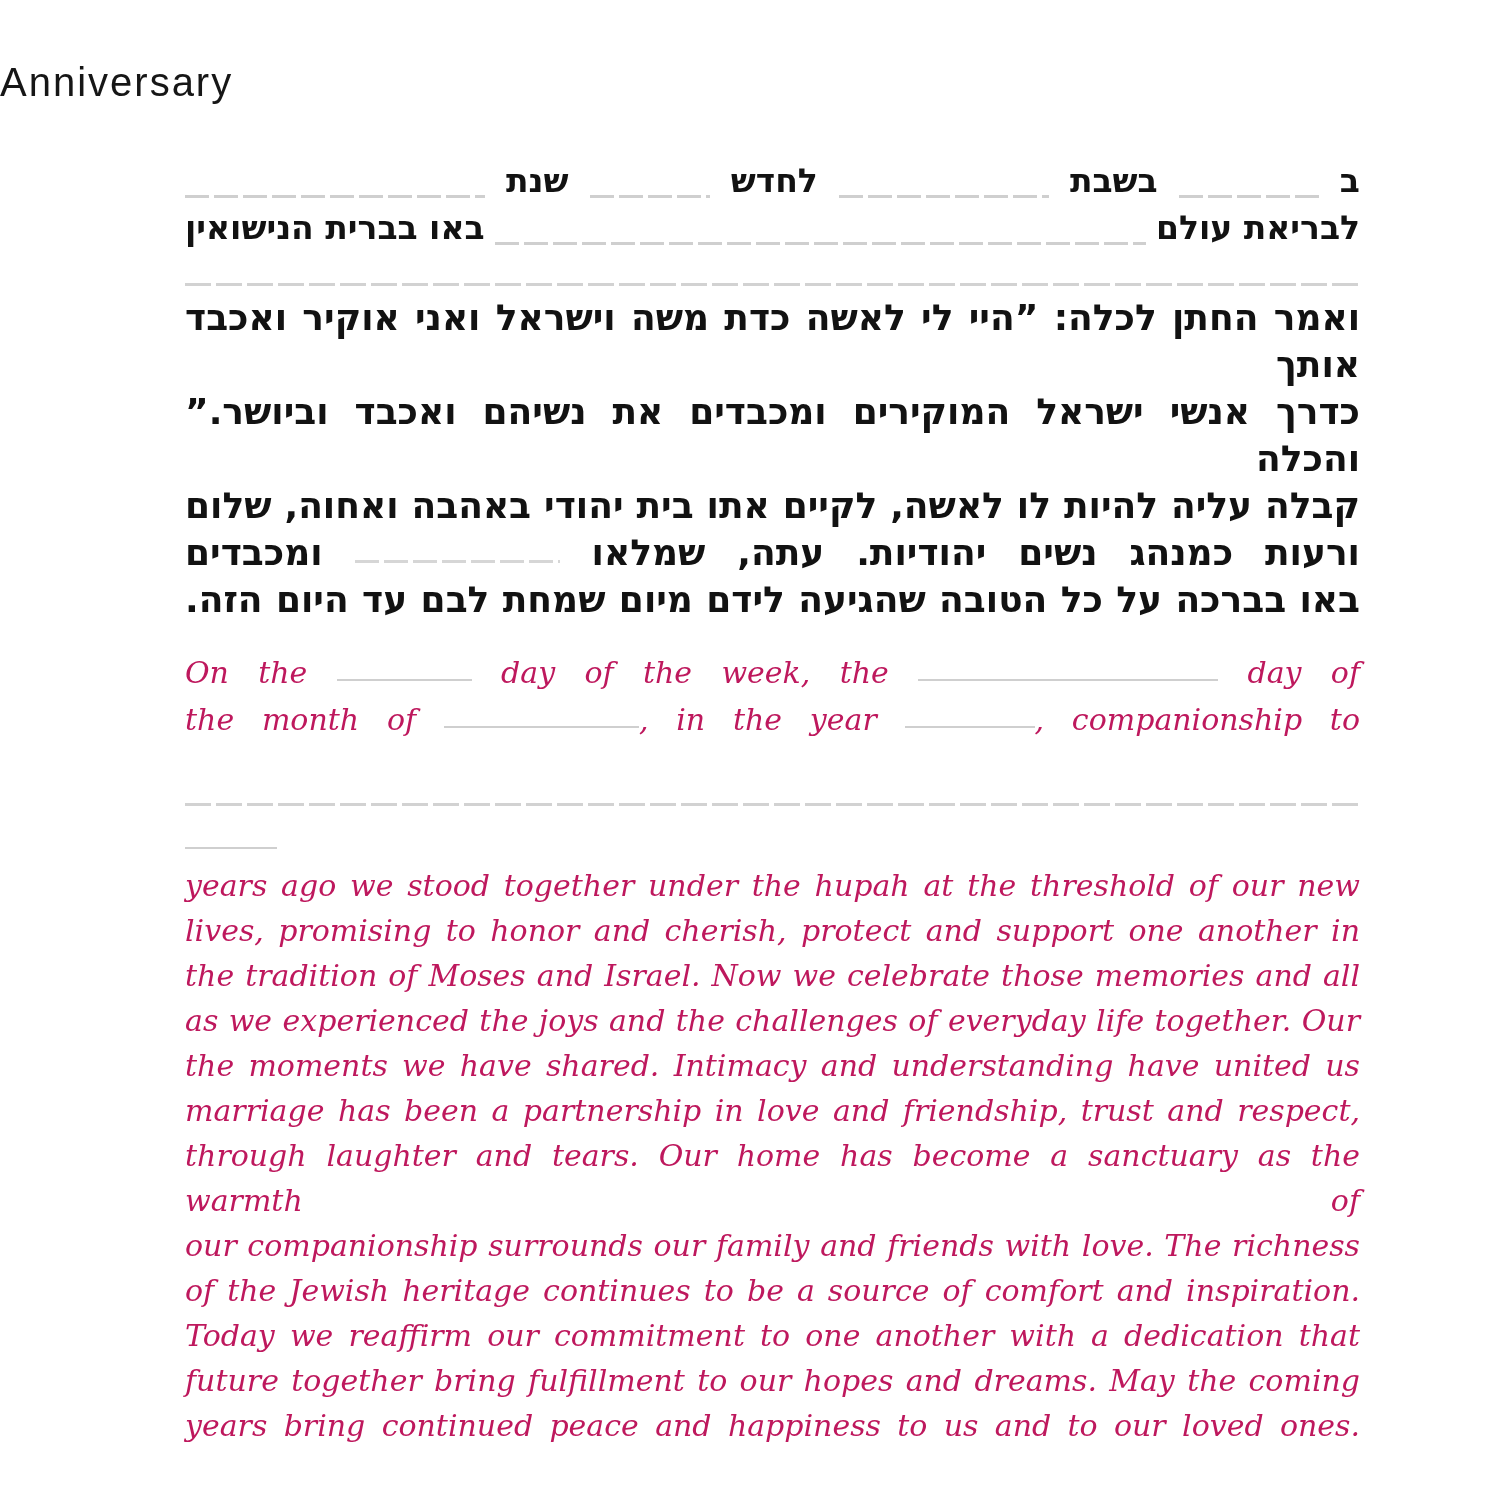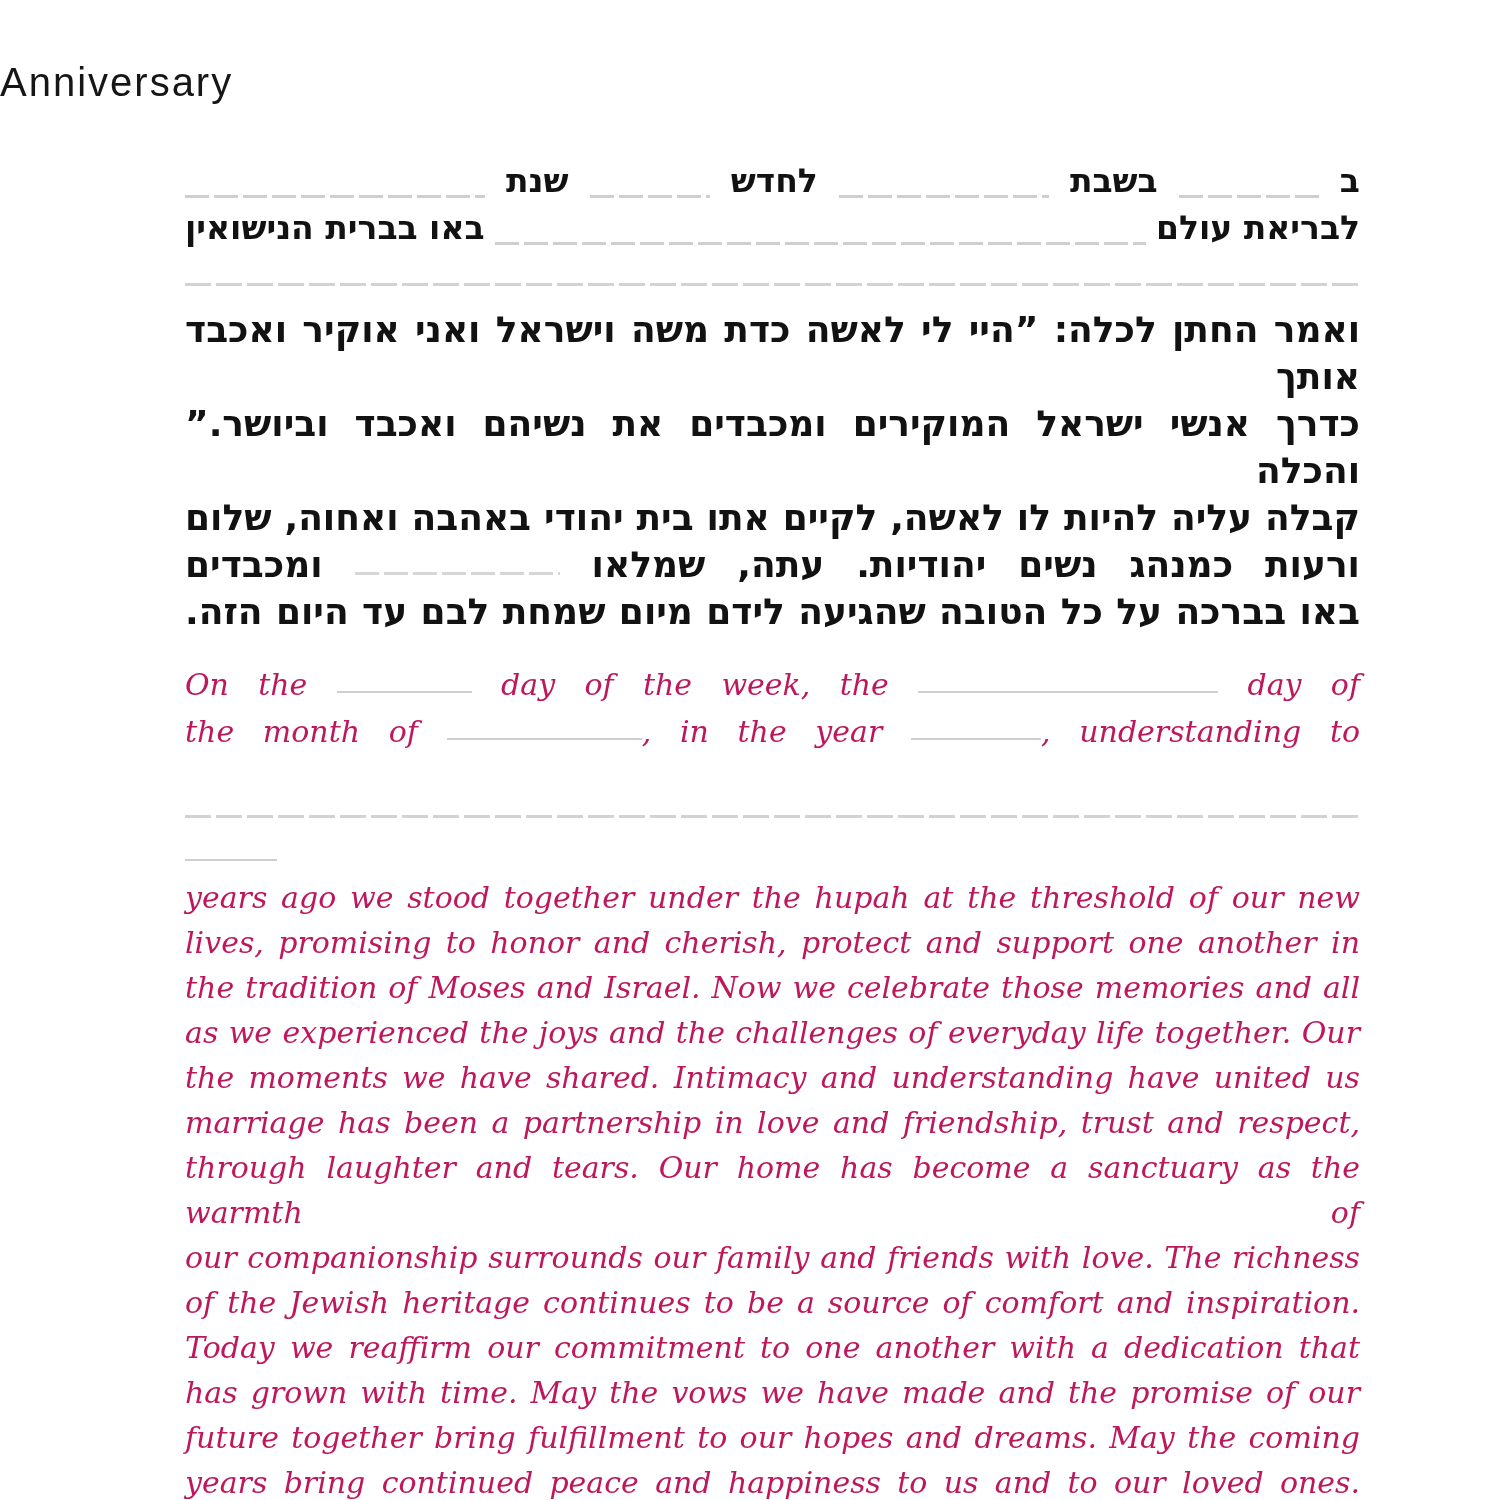--- a/index.html
+++ b/index.html
@@ -36,21 +36,21 @@
   .row1 { margin-top: 56px; }
   .row2 { margin-top: 8px; }
 
   .full-line {
     height: 3px;
     background: repeating-linear-gradient(90deg, #d2d2d2 0 26px, transparent 26px 31px);
   }
   .sep1 { margin-top: 36px; }
   .sep2 { margin-top: 60px; }
 
-  .heb-par { margin-top: 20px; font-size: 36px; line-height: 47px; }
+  .heb-par { margin-top: 8px; font-size: 36px; line-height: 47px; }
   .jline { text-align: justify; text-align-last: justify; }
   .inline-hblank {
     display: inline-block; width: 205px; height: 3px; vertical-align: 2px;
     background: repeating-linear-gradient(90deg, #d6d6d6 0 24px, transparent 24px 29px);
   }
 
   
   .script { font-family: "DejaVu Serif", serif; font-style: italic; color: #be185d; }
   .date-block { margin-top: 26px; font-size: 30px; line-height: 47px; }
   .eblank { display: inline-block; height: 2px; background: #cfcfcf; vertical-align: 2px; }
@@ -89,36 +89,35 @@
     <div class="heb heb-par">
       <div class="jline">ואמר החתן לכלה: ”היי לי לאשה כדת משה וישראל ואני אוקיר ואכבד אותך</div>
       <div class="jline">כדרך אנשי ישראל המוקירים ומכבדים את נשיהם ואכבד וביושר.” והכלה</div>
       <div class="jline">קבלה עליה להיות לו לאשה, לקיים אתו בית יהודי באהבה ואחוה, שלום</div>
       <div class="jline"><span>ורעות כמנהג נשים יהודיות. עתה, שמלאו</span> <span class="inline-hblank"></span> <span>ומכבדים</span></div>
       <div class="jline">באו בברכה על כל הטובה שהגיעה לידם מיום שמחת לבם עד היום הזה.</div>
     </div>
 
     <div class="script date-block">
       <div class="jline"><span>On the</span> <span class="eblank eb1"></span> <span>day of the week, the</span> <span class="eblank eb2"></span> <span>day of</span></div>
-      <div class="jline"><span>the month of</span> <span class="eblank eb3"></span><span>, in the year</span> <span class="eblank eb4"></span><span>, understanding to</span></div>
+      <div class="jline"><span>the month of</span> <span class="eblank eb3"></span><span>, in the year</span> <span class="eblank eb4"></span><span>, companionship to</span></div>
     </div>
 
     <div class="full-line sep2"></div>
 
     <div class="script eng-par">
       <div class="jline"> <span class="eblank eb-say"></span></div>
       <div class="jline">years ago we stood together under the hupah at the threshold of our new</div>
       <div class="jline">lives, promising to honor and cherish, protect and support one another in</div>
       <div class="jline">the tradition of Moses and Israel. Now we celebrate those memories and all</div>
       <div class="jline">as we experienced the joys and the challenges of everyday life together. Our</div>
       <div class="jline">the moments we have shared. Intimacy and understanding have united us</div>
       <div class="jline">marriage has been a partnership in love and friendship, trust and respect,</div>
       <div class="jline">through laughter and tears. Our home has become a sanctuary as the warmth of</div>
       <div class="jline">our companionship surrounds our family and friends with love. The richness</div>
       <div class="jline">of the Jewish heritage continues to be a source of comfort and inspiration.</div>
       <div class="jline">Today we reaffirm our commitment to one another with a dedication that</div>
-      <div class="jline">has grown with time. May the vows we have made and the promise of our</div>
       <div class="jline">future together bring fulfillment to our hopes and dreams. May the coming</div>
       <div class="jline">years bring continued peace and happiness to us and to our loved ones.</div>
     </div>
 
   </div>
 </div>
 
 </body></html>

